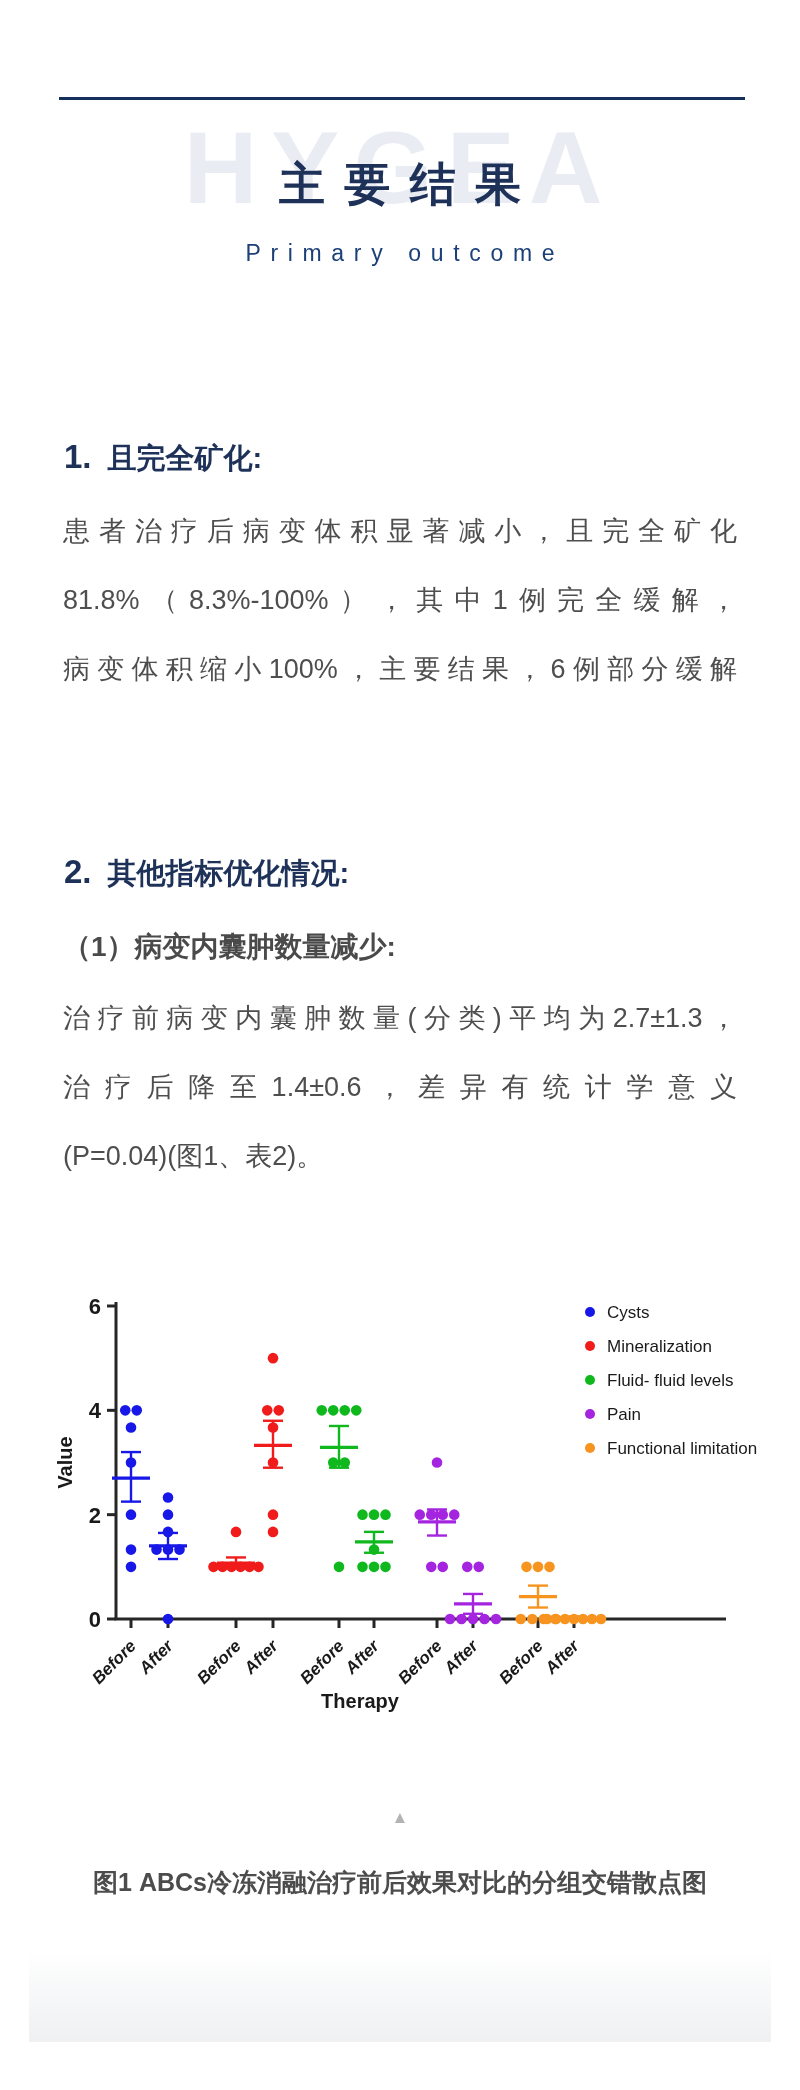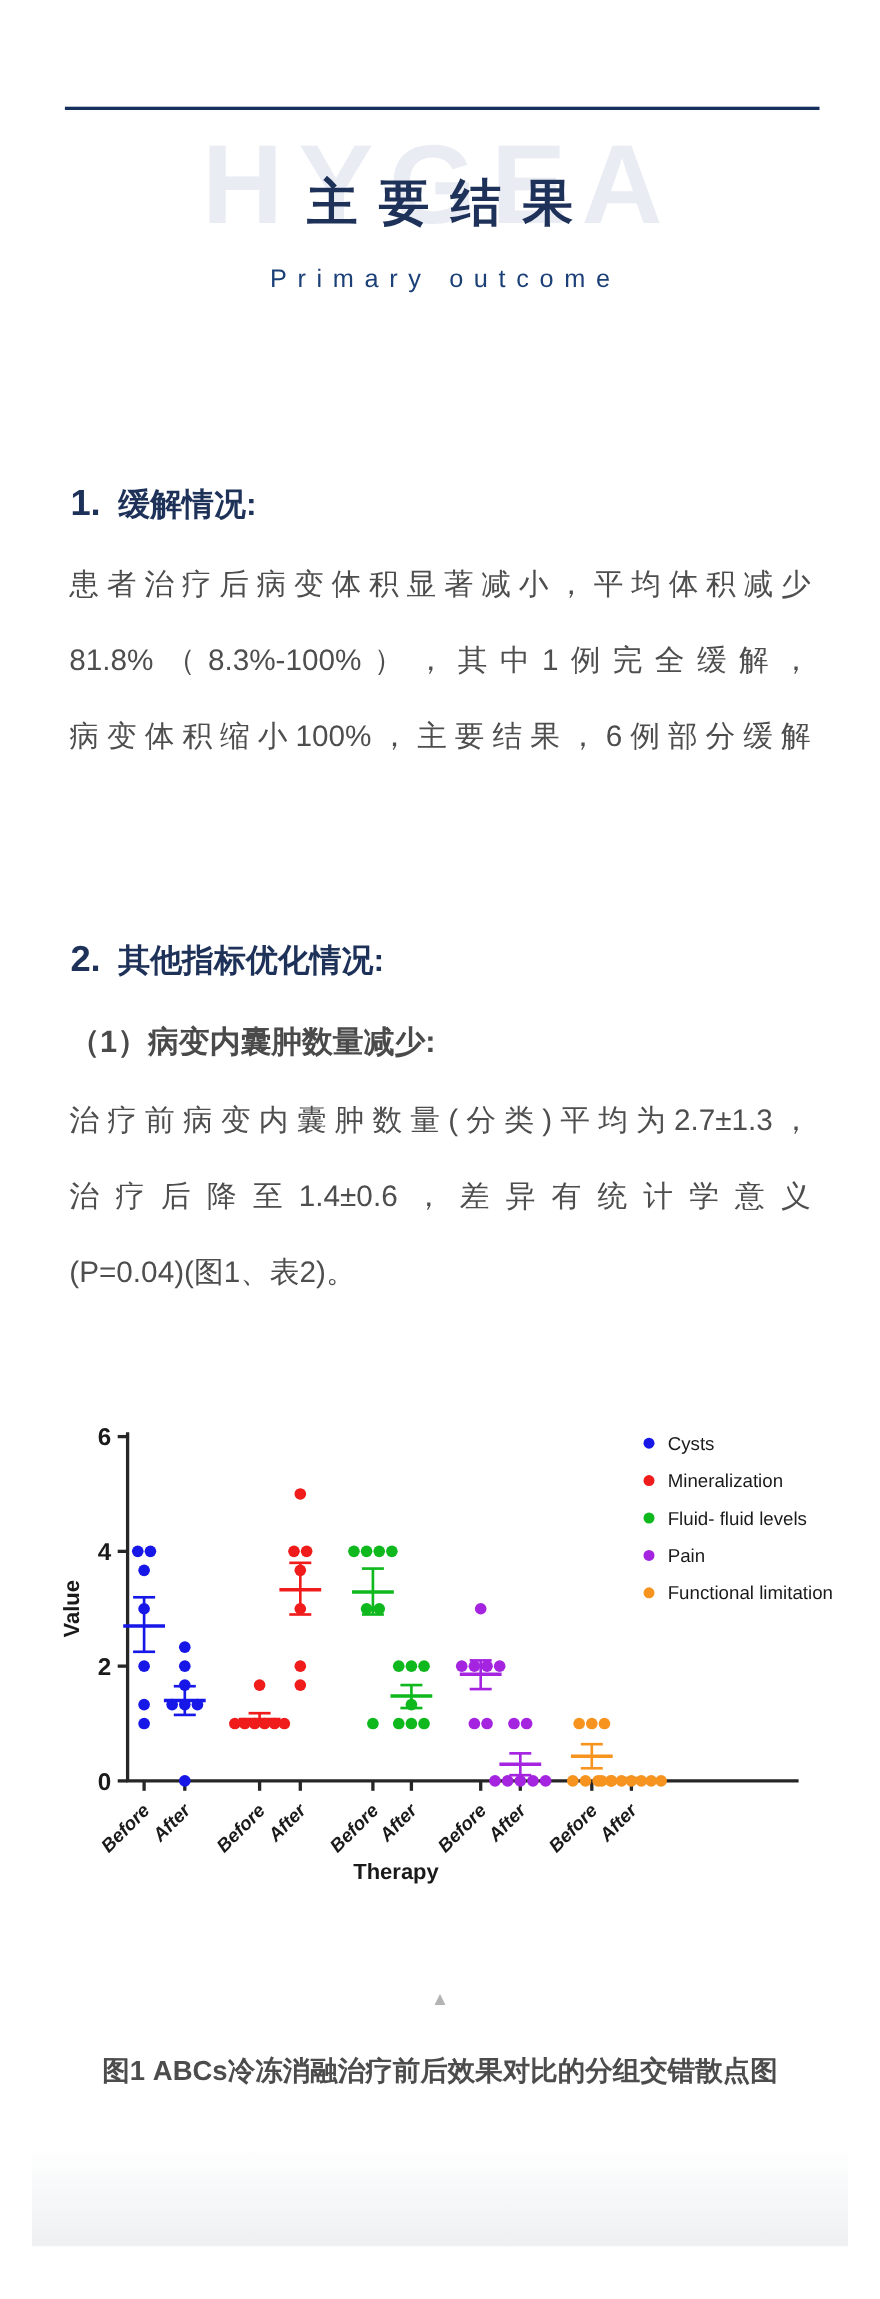--- a/index.html
+++ b/index.html
@@ -44,25 +44,25 @@
   <div class="top-rule"></div>
 
   <header class="header">
     <div class="watermark">HYGEA</div>
     <h1 class="title">主要结果</h1>
     <div class="subtitle">Primary outcome</div>
   </header>
 
   <div class="sec-heading" id="s1-heading">
     <span class="sec-num">1.</span>
-    <span class="sec-title">缓解情况:</span>
+    <span class="sec-title">且完全矿化:</span>
   </div>
 
   <div class="para" id="para1">
-    <div class="pline fill">患者治疗后病变体积显著减小，平均体积减少</div>
+    <div class="pline fill">患者治疗后病变体积显著减小，且完全矿化</div>
     <div class="pline fill">81.8%（8.3%-100%），其中1例完全缓解，</div>
     <div class="pline fill">病变体积缩小100%，主要结果，6例部分缓解</div>
   </div>
 
   <div class="sec-heading" id="s2-heading">
     <span class="sec-num">2.</span>
     <span class="sec-title">其他指标优化情况:</span>
   </div>
 
   <div class="sub-heading">（1）病变内囊肿数量减少:</div>

